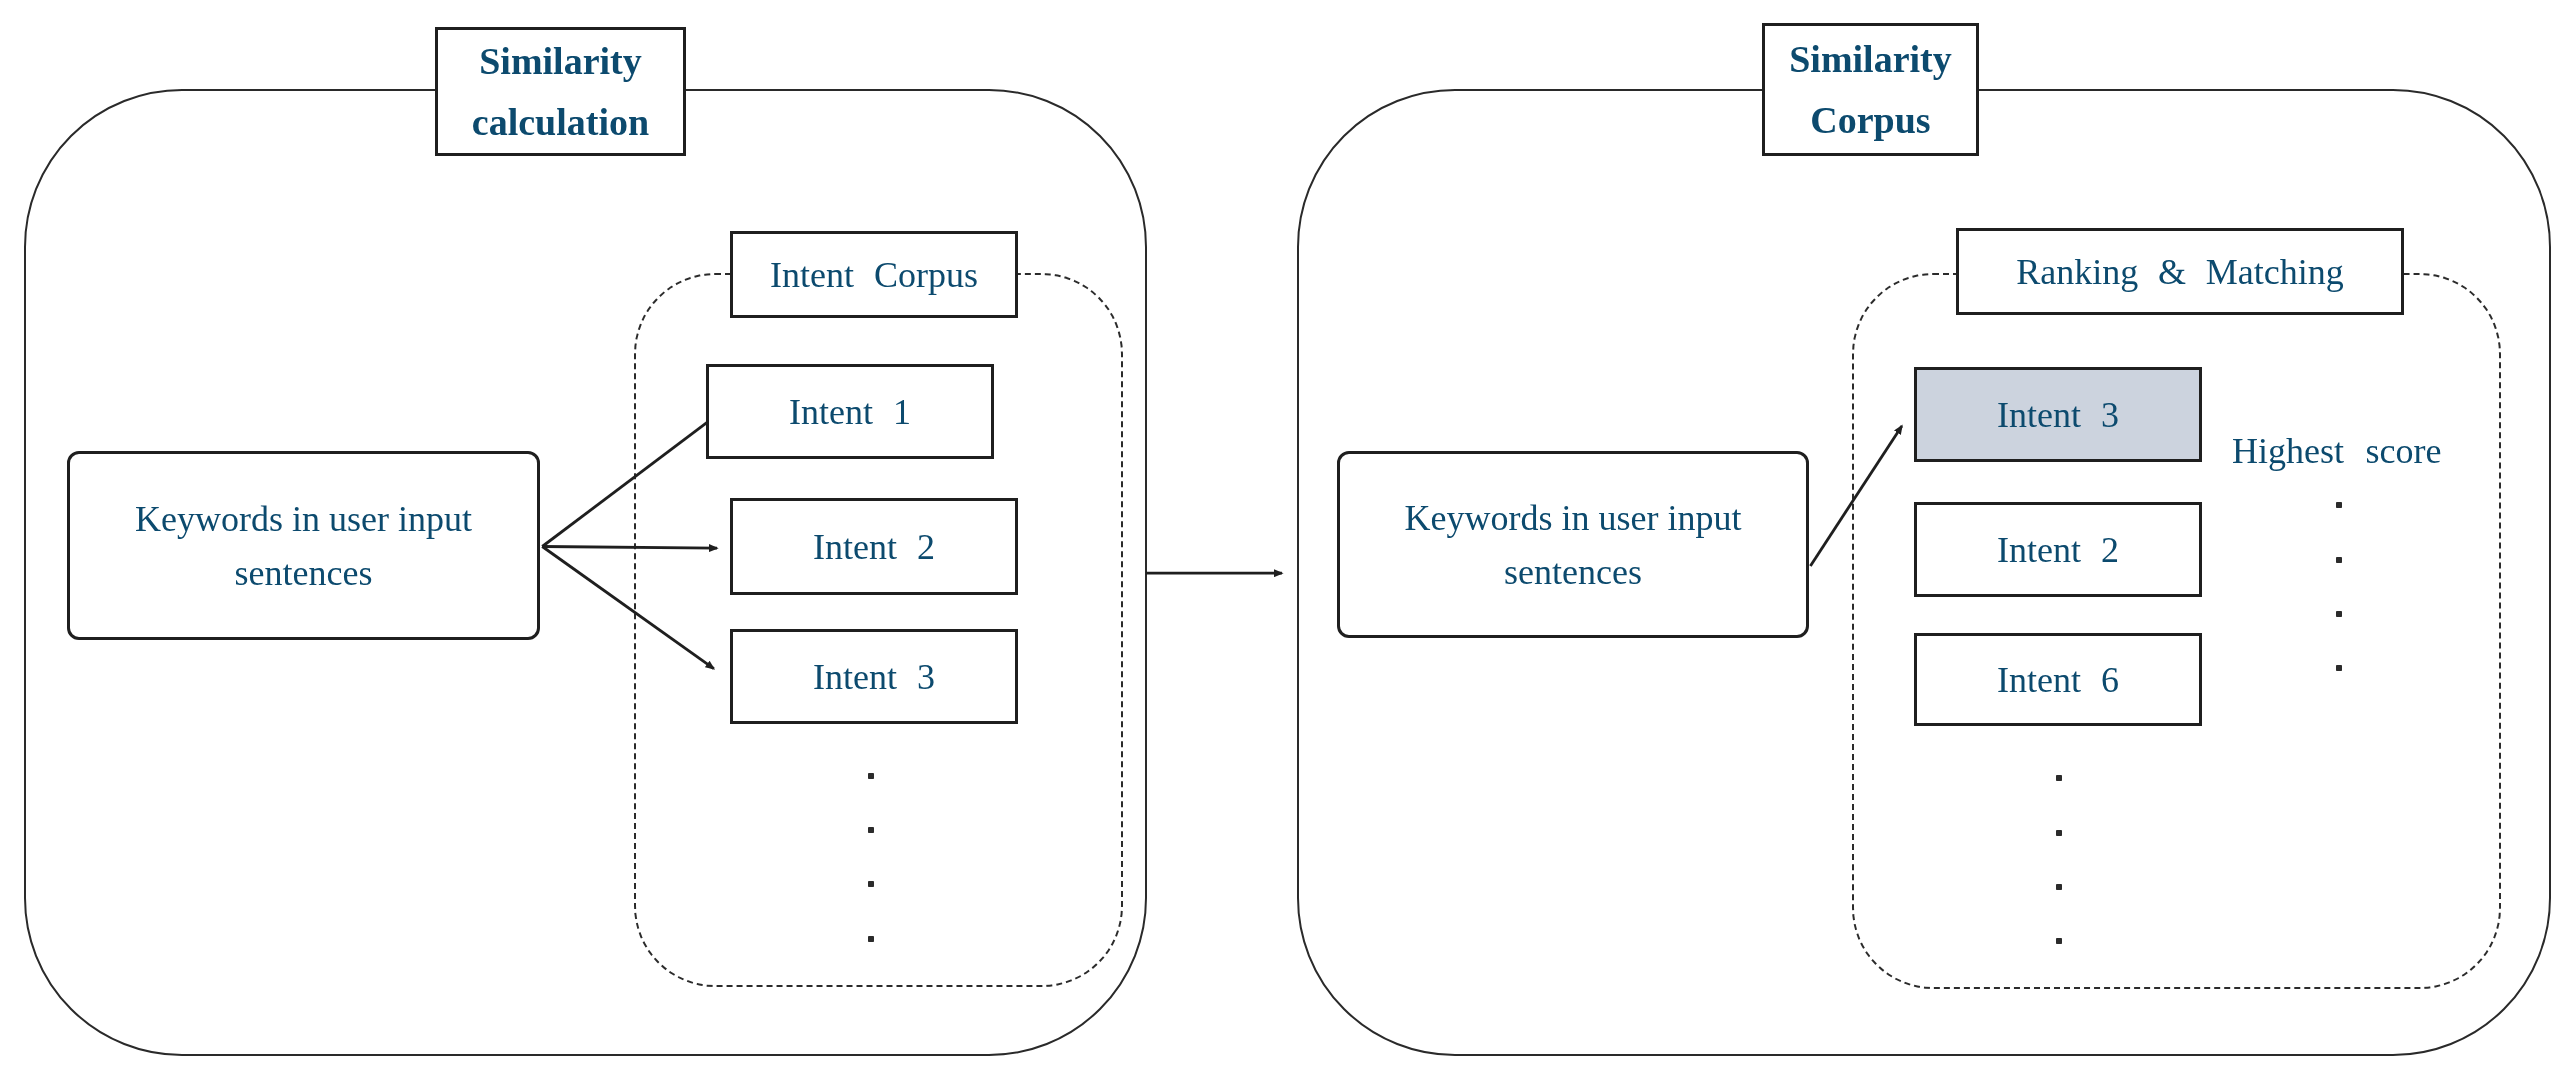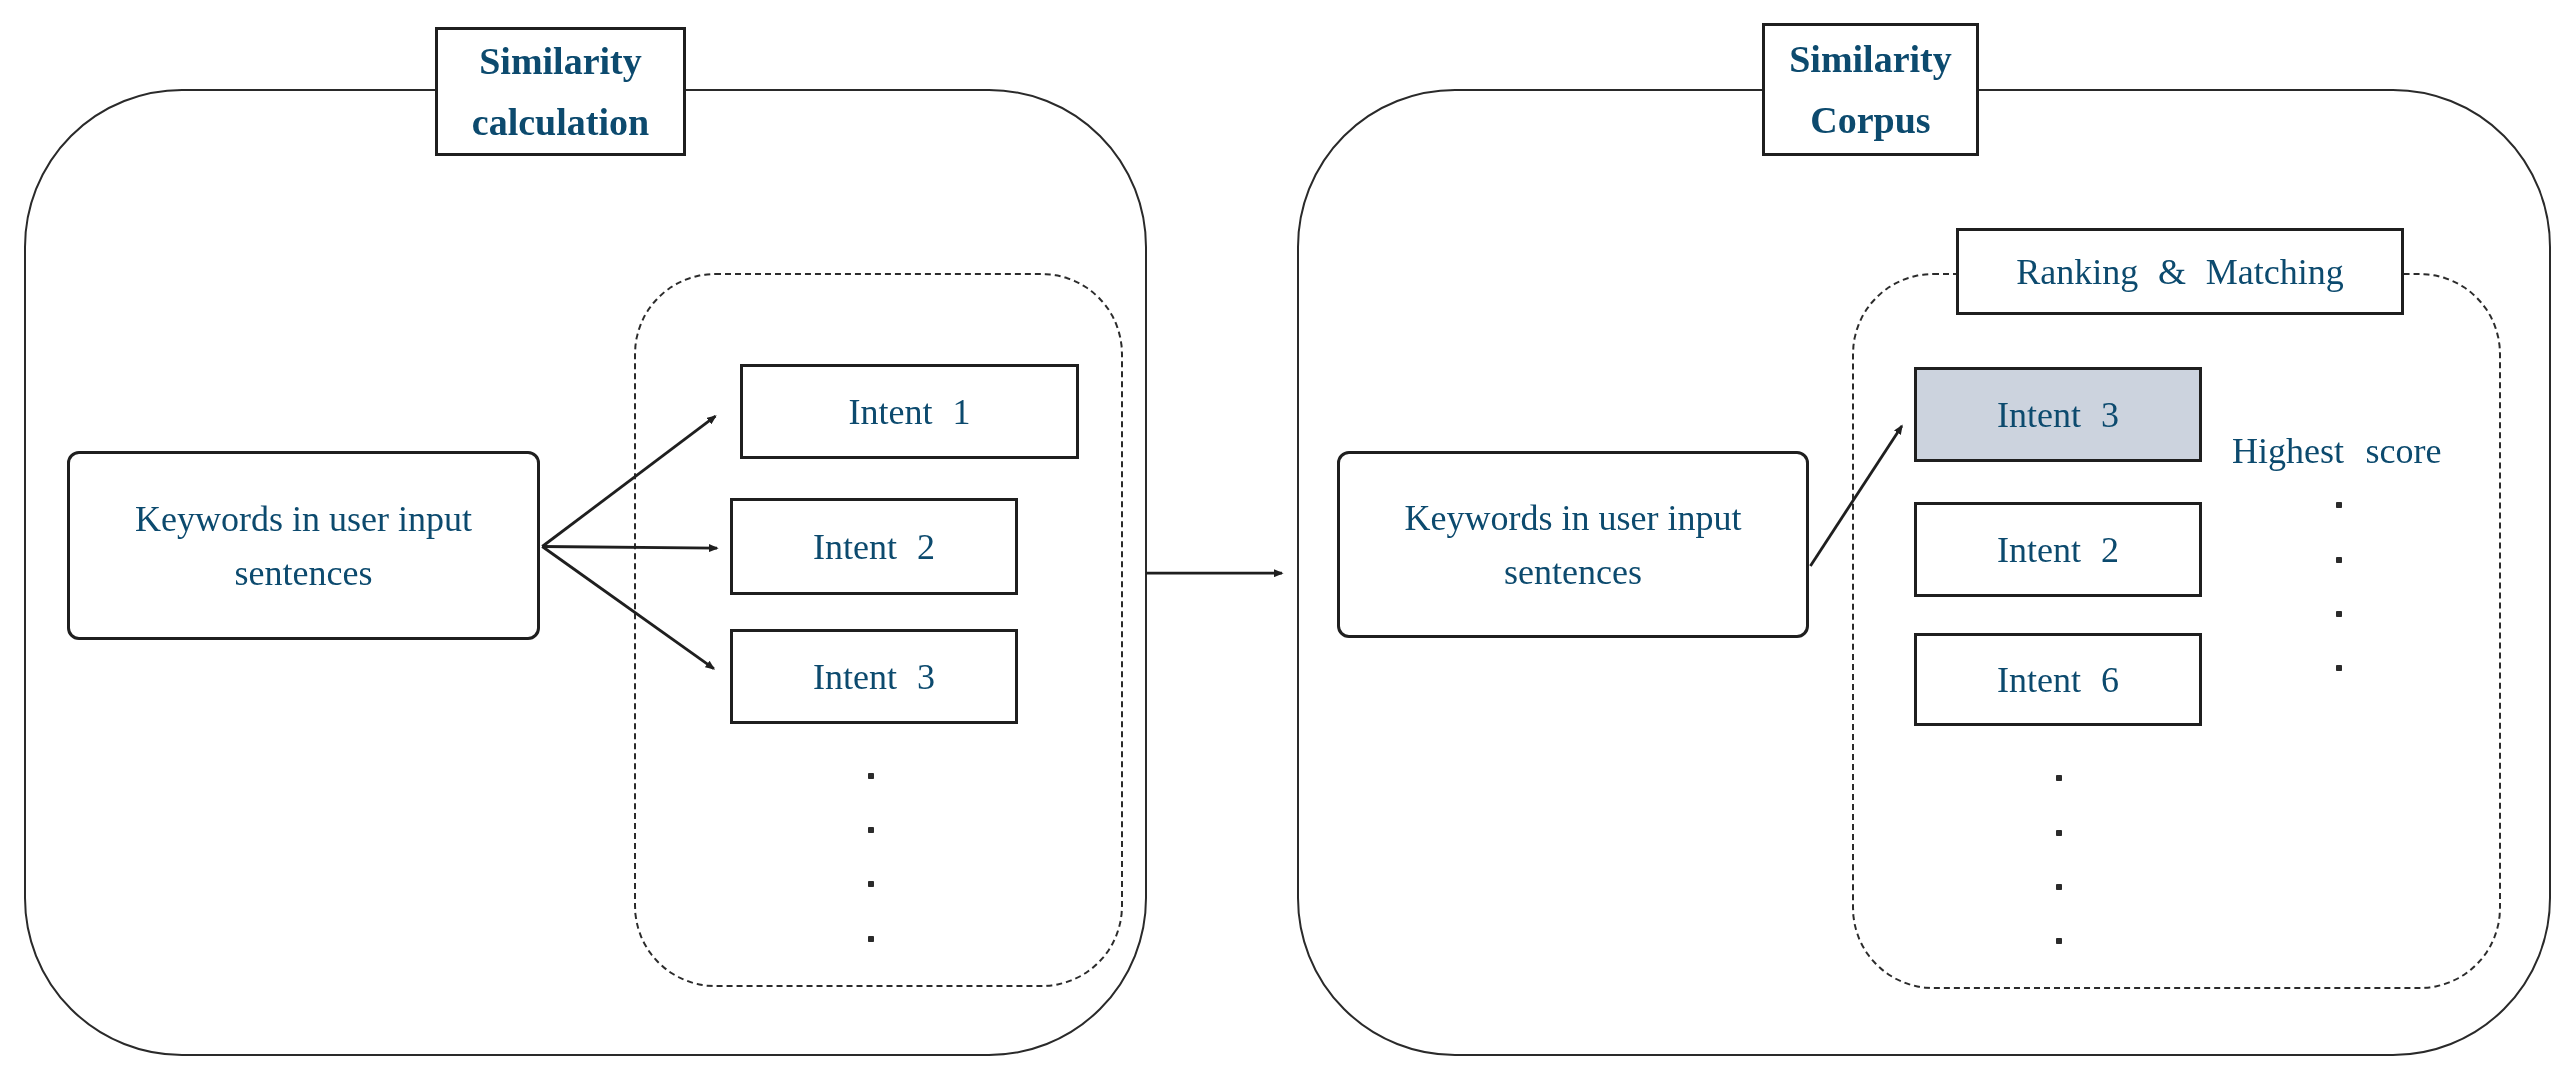--- a/index.html
+++ b/index.html
@@ -102,22 +102,25 @@
     </div>
   </div>
 
   <div class="box keywords" style="left:67px;top:451px;width:473px;height:189px;">
     <div>
       <div>Keywords in user input</div>
       <div>sentences</div>
     </div>
   </div>
 
+  <div class="box label43" style="left:730px;top:231px;width:288px;height:87px;">
+    <span>Intent Corpus</span>
+  </div>
 
-  <div class="box label43" style="left:740px;top:364px;width:339px;height:95px;">
+  <div class="box label43" style="left:706px;top:364px;width:288px;height:95px;">
     <span>Intent 1</span>
   </div>
   <div class="box label43" style="left:730px;top:498px;width:288px;height:97px;">
     <span>Intent 2</span>
   </div>
   <div class="box label43" style="left:730px;top:629px;width:288px;height:95px;">
     <span>Intent 3</span>
   </div>
 
   <div class="dot" style="left:868px;top:773px;"></div>

